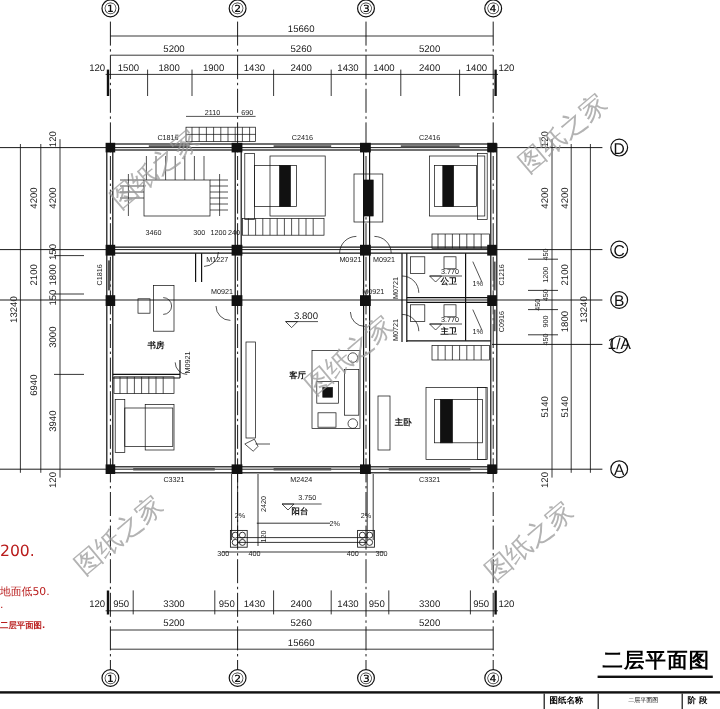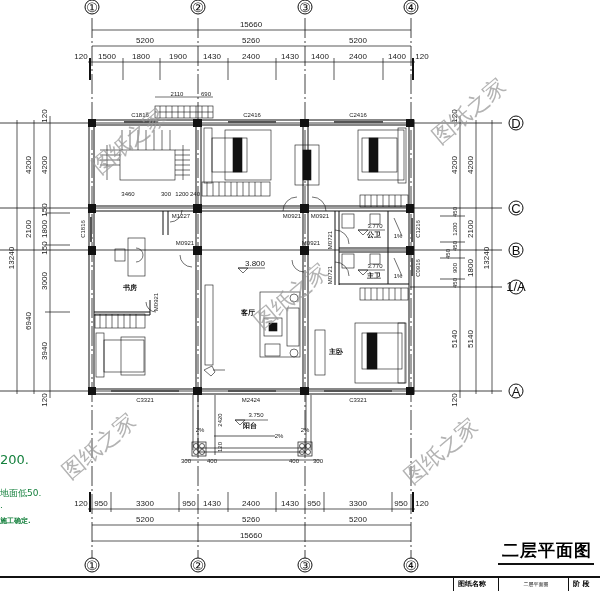--- a/index.html
+++ b/index.html
@@ -2,21 +2,21 @@
 <html><head>
 <meta charset="utf-8">
 <style>
   html,body{margin:0;padding:0;background:#fff;}
   body{width:600px;height:591px;position:relative;overflow:hidden;font-family:"DejaVu Sans",sans-serif;}
   svg{position:absolute;left:0;top:0;}
   .dim{font-family:"Liberation Sans",sans-serif;font-size:8px;fill:#222;}
   .dims{font-family:"Liberation Sans",sans-serif;font-size:6px;fill:#222;}
   .lbl{font-family:"DejaVu Sans",sans-serif;font-size:7px;font-weight:bold;fill:#111;}
   .axis{font-family:"Liberation Sans",sans-serif;font-size:13px;fill:#111;}
-  .note{position:absolute;font-family:"DejaVu Sans",sans-serif;color:#15803d;}
+  .note{position:absolute;font-family:"DejaVu Sans",sans-serif;color:#b91c1c;}
   .wm{font-family:"DejaVu Sans",sans-serif;font-size:22px;fill:#9a9a9a;opacity:0.75;}
   .title{position:absolute;right:6px;top:539px;font-family:"DejaVu Sans",sans-serif;font-weight:bold;font-size:17px;border-bottom:2px solid #111;padding:0 2px 1px 4px;letter-spacing:1px;}
   .tb{position:absolute;left:0;top:576px;width:600px;height:15px;border-top:2px solid #111;}
   .tbcell{position:absolute;top:0;height:15px;border-left:1px solid #111;font-size:7px;font-weight:bold;line-height:13px;padding-left:4px;}
 </style>
 </head>
 <body>
 
 <svg width="600" height="591" viewBox="0 0 600 591">
   <g stroke="#111" stroke-width="0.8" fill="none">
@@ -471,21 +471,21 @@
     <text class="wm" transform="translate(440,145) rotate(-40)">图纸之家</text>
     <text class="wm" transform="translate(262,330) rotate(-40)">图纸之家</text>
     <text class="wm" transform="translate(70,480) rotate(-40)">图纸之家</text>
     <text class="wm" transform="translate(412,485) rotate(-40)">图纸之家</text>
   </g>
 </svg>
 
 <div class="note" style="left:0;top:452px;font-size:13px;">200.</div>
 <div class="note" style="left:0;top:487px;font-size:9px;font-weight:normal;">地面低50.</div>
 <div class="note" style="left:0;top:500px;font-size:9px;">.</div>
-<div class="note" style="left:0;top:516px;font-size:7px;font-weight:bold;">施工确定.</div>
+<div class="note" style="left:0;top:516px;font-size:7px;font-weight:bold;">二层平面图.</div>
 
 <div class="title">二层平面图</div>
 
 <div class="tb">
   <div class="tbcell" style="left:453px;width:40px;">图纸名称</div>
   <div class="tbcell" style="left:498px;width:66px;font-size:5px;text-align:center;font-weight:normal;">二层平面图</div>
   <div class="tbcell" style="left:568px;width:28px;">阶 段</div>
 </div>
 
 </body></html>

